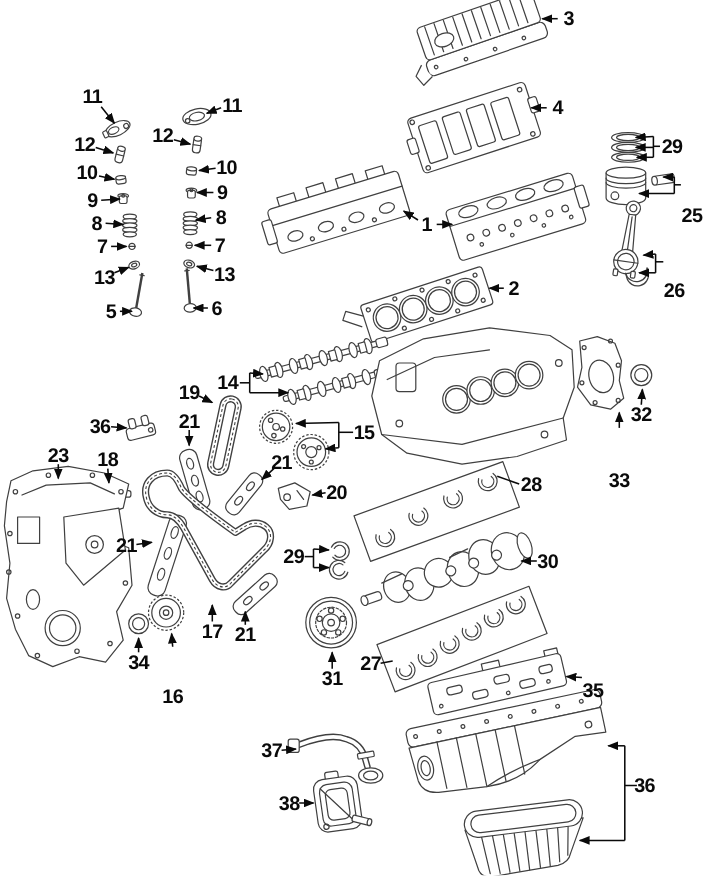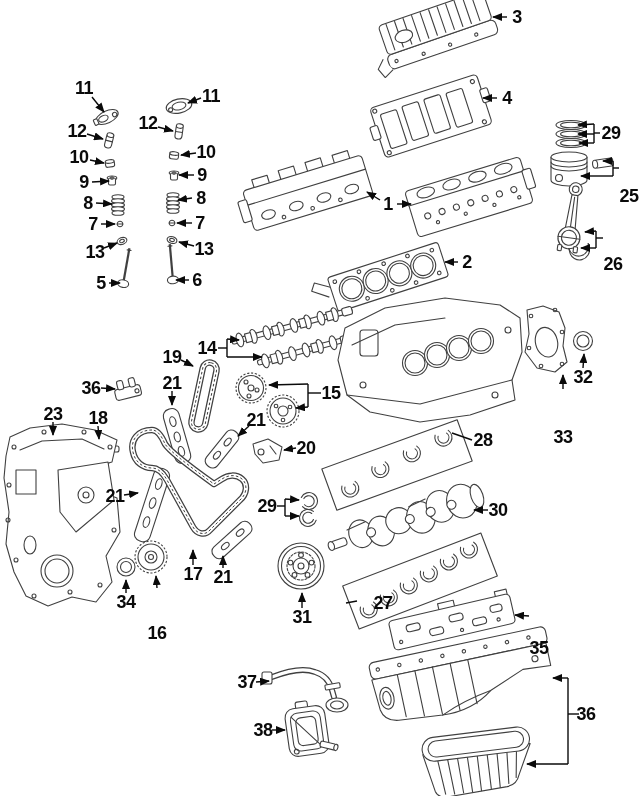--- a/index.html
+++ b/index.html
@@ -696,18 +696,18 @@
     <div class="callout" style="left: 563px; top: 398px; margin-top: 39px;">33</div>
     <div class="callout" style="left: 115px; top: 496px;">21</div>
     <div class="callout" style="left: 267px; top: 506px;">29</div>
     <div class="callout" style="left: 483px; top: 440px;">28</div>
     <div class="callout" style="left: 498px; top: 510px;">30</div>
     <div class="callout" style="left: 193px; top: 574px;">17</div>
     <div class="callout" style="left: 223px; top: 577px;">21</div>
     <div class="callout" style="left: 157px; top: 597px; margin-top: 36px;">16</div>
     <div class="callout" style="left: 126px; top: 602px;">34</div>
     <div class="callout" style="left: 302px; top: 617px;">31</div>
-    <div class="callout" style="left: 337px; top: 603px; margin-left: 46px;">27</div>
-    <div class="callout" style="left: 539px; top: 648px;">35</div>
+    <div class="callout" style="left: 337px; top: 603px;">27</div>
+    <div class="callout" style="left: 539px; top: 628px;">35</div>
     <div class="callout" style="left: 586px; top: 714px;">36</div>
     <div class="callout" style="left: 247px; top: 682px;">37</div>
     <div class="callout" style="left: 263px; top: 730px;">38</div>
   </div>
 
 </body></html>

